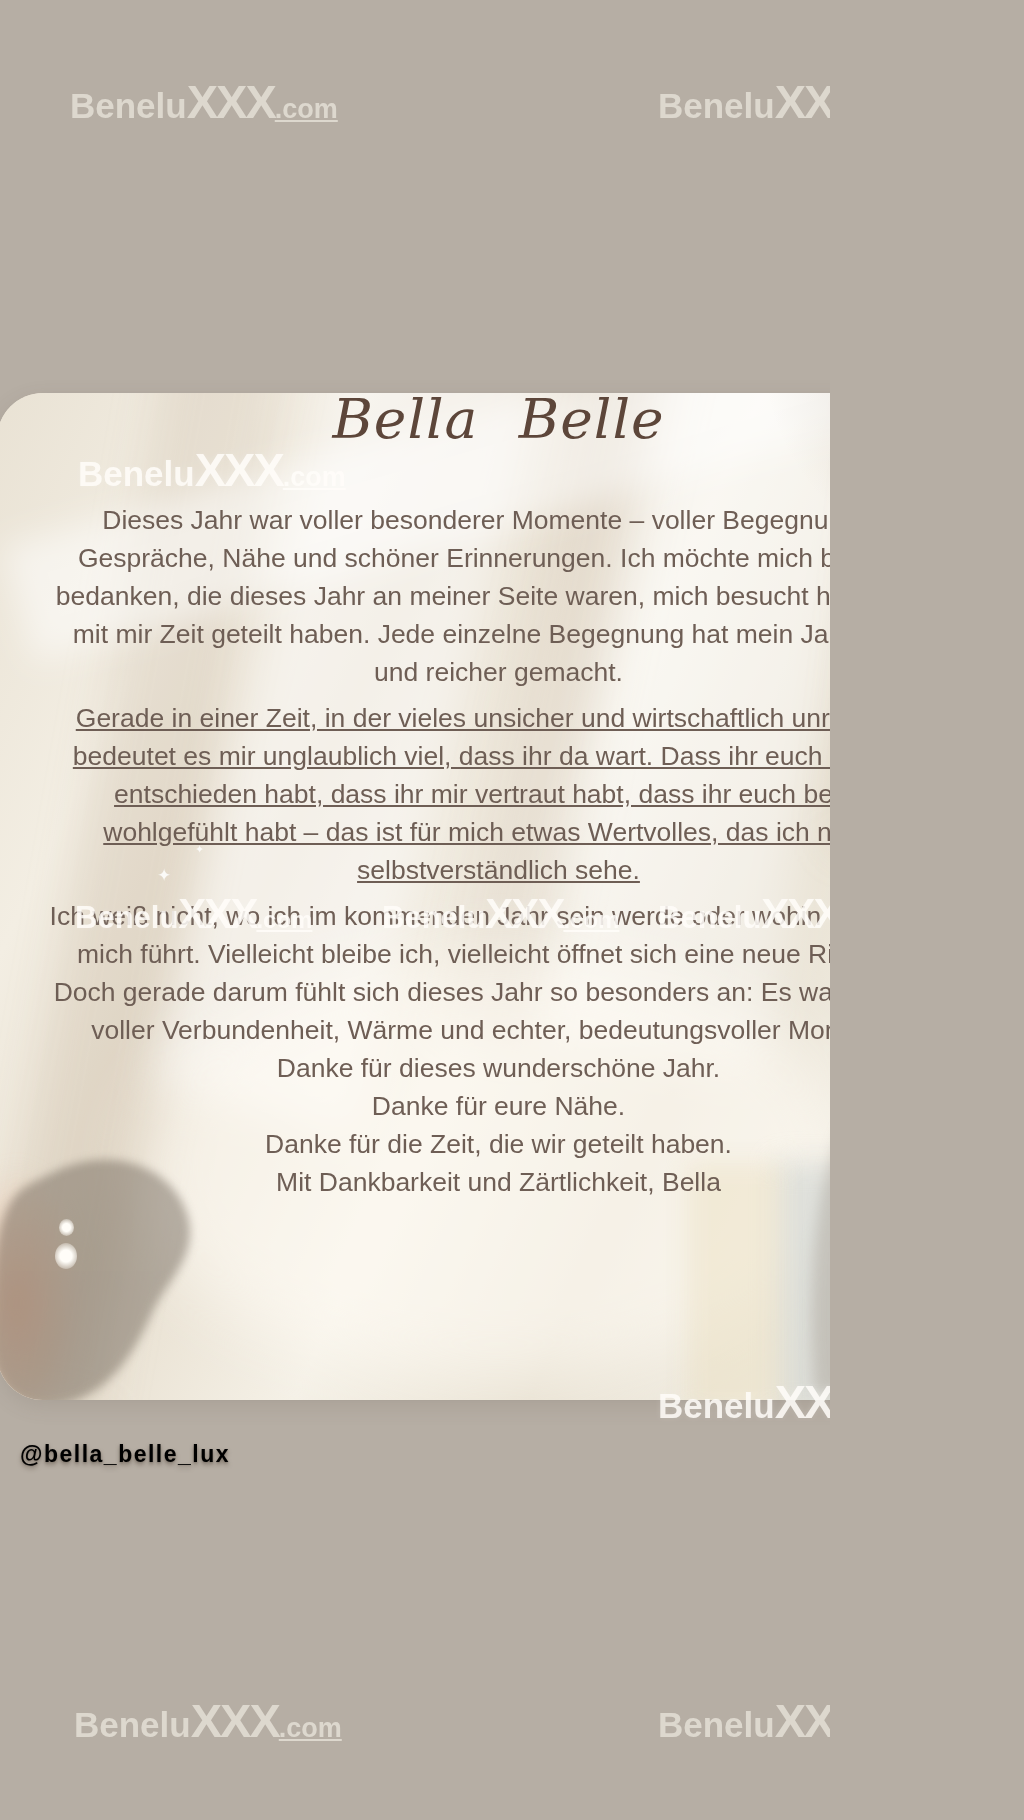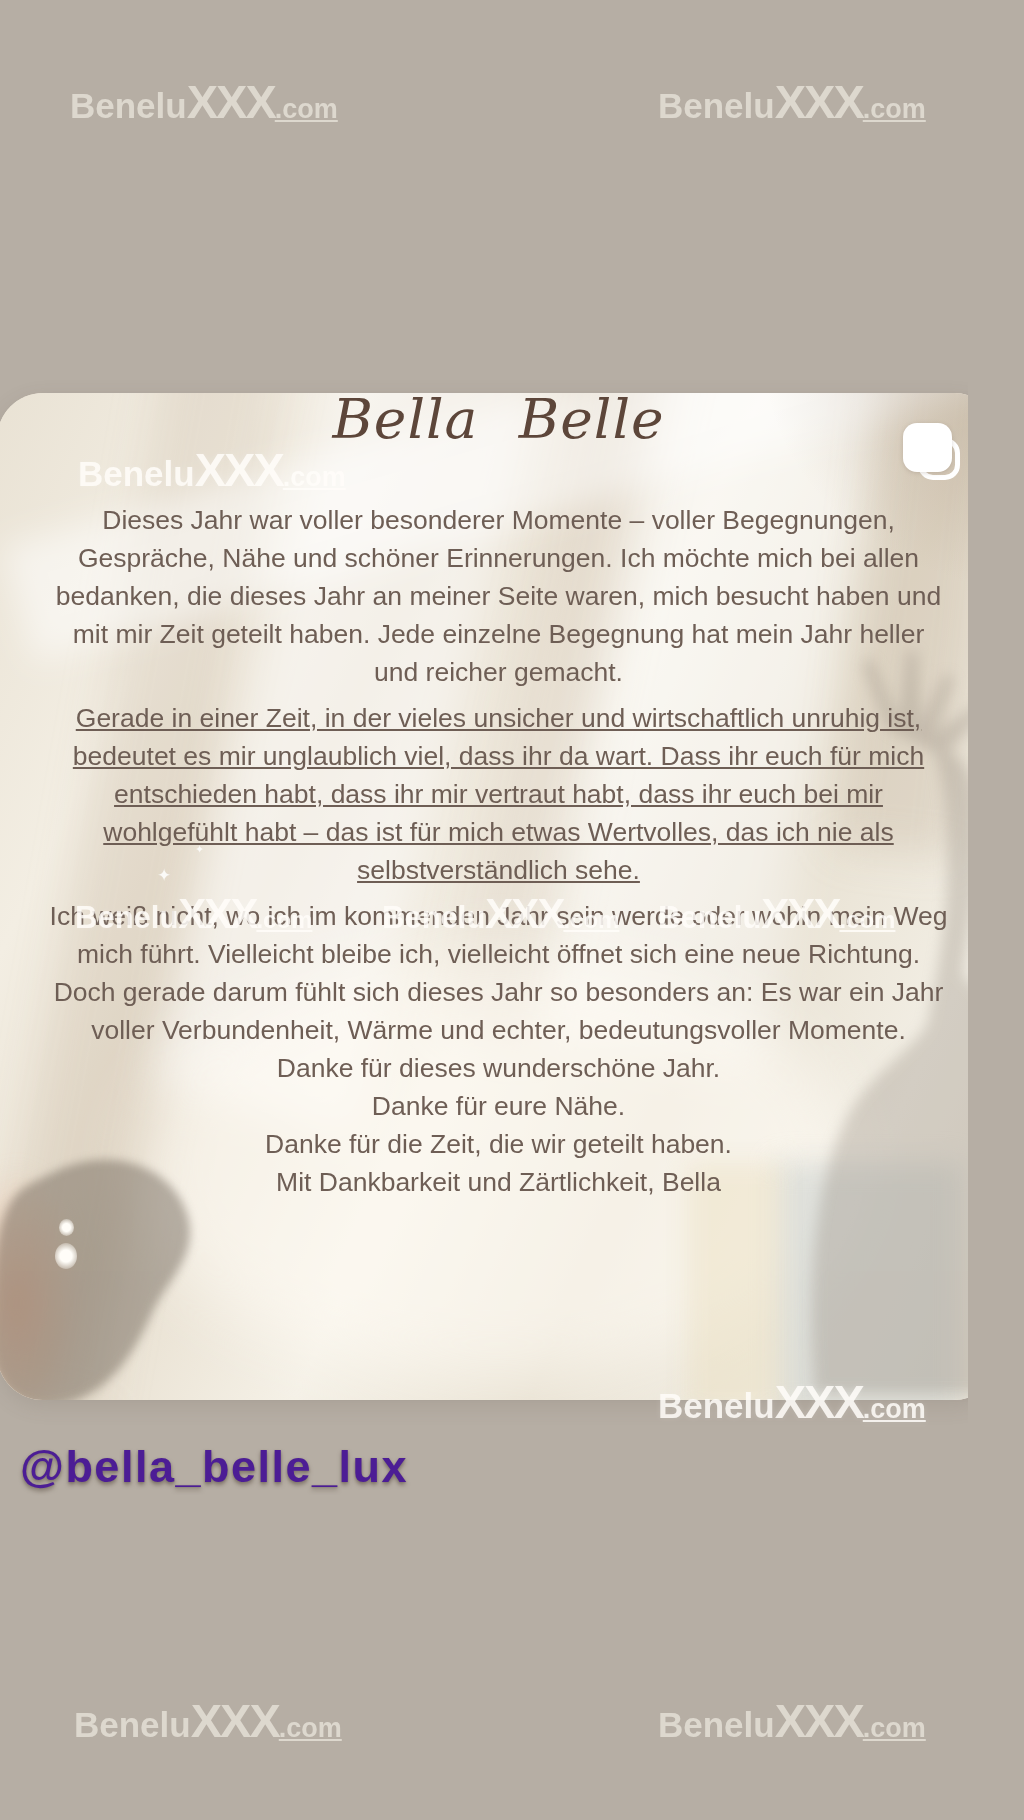--- a/index.html
+++ b/index.html
@@ -1,17 +1,17 @@
 <!DOCTYPE html>
 <html><head>
 <meta charset="utf-8">
 <style>
   html,body{margin:0;padding:0;background:#b6aea4;}
   .stage{
-    position:relative;width:968px;height:1820px;overflow:hidden;
+    position:relative;width:830px;height:1820px;overflow:hidden;
     background:#b6aea4;
     font-family:"Liberation Sans",sans-serif;
   }
   
   .wm{
     position:absolute;display:flex;align-items:baseline;white-space:nowrap;
     font-weight:bold;line-height:1;pointer-events:none;letter-spacing:0;
   }
   .wm .w1{font-size:35px;}
   .wm .w2{font-size:47px;letter-spacing:-2px;}
@@ -77,22 +77,22 @@
   .p2{margin-bottom:8px;text-decoration:underline;}
   .p3{margin-bottom:33px;}
   
   .carousel{position:absolute;left:906px;top:30px;width:66px;height:66px;}
   .carousel .back{position:absolute;left:15px;top:15px;width:42px;height:42px;
                   border:5px solid #ffffff;border-radius:15px;box-sizing:border-box;}
   .carousel .front{position:absolute;left:0;top:0;width:49px;height:49px;
                    background:#ffffff;border-radius:14px;box-shadow:0 1px 4px rgba(120,105,90,0.25);}
   
   .handle{
-    position:absolute;left:20px;top:1441px;font-size:45px;font-weight:bold;
-    color:#4c1d95;letter-spacing:1.5px;
+    position:absolute;left:20px;top:1441px;font-size:23px;font-weight:bold;
+    color:#000000;letter-spacing:1.5px;
     text-shadow:0 3px 4px rgba(128,117,105,0.95),0 1px 2px rgba(110,100,90,0.6);
   }
 </style>
 </head>
 <body>
 
 <div class="stage">
 
   <div class="wm wm-light" style="left:70px;top:78px;">
     <span class="w1">Benelu</span>

